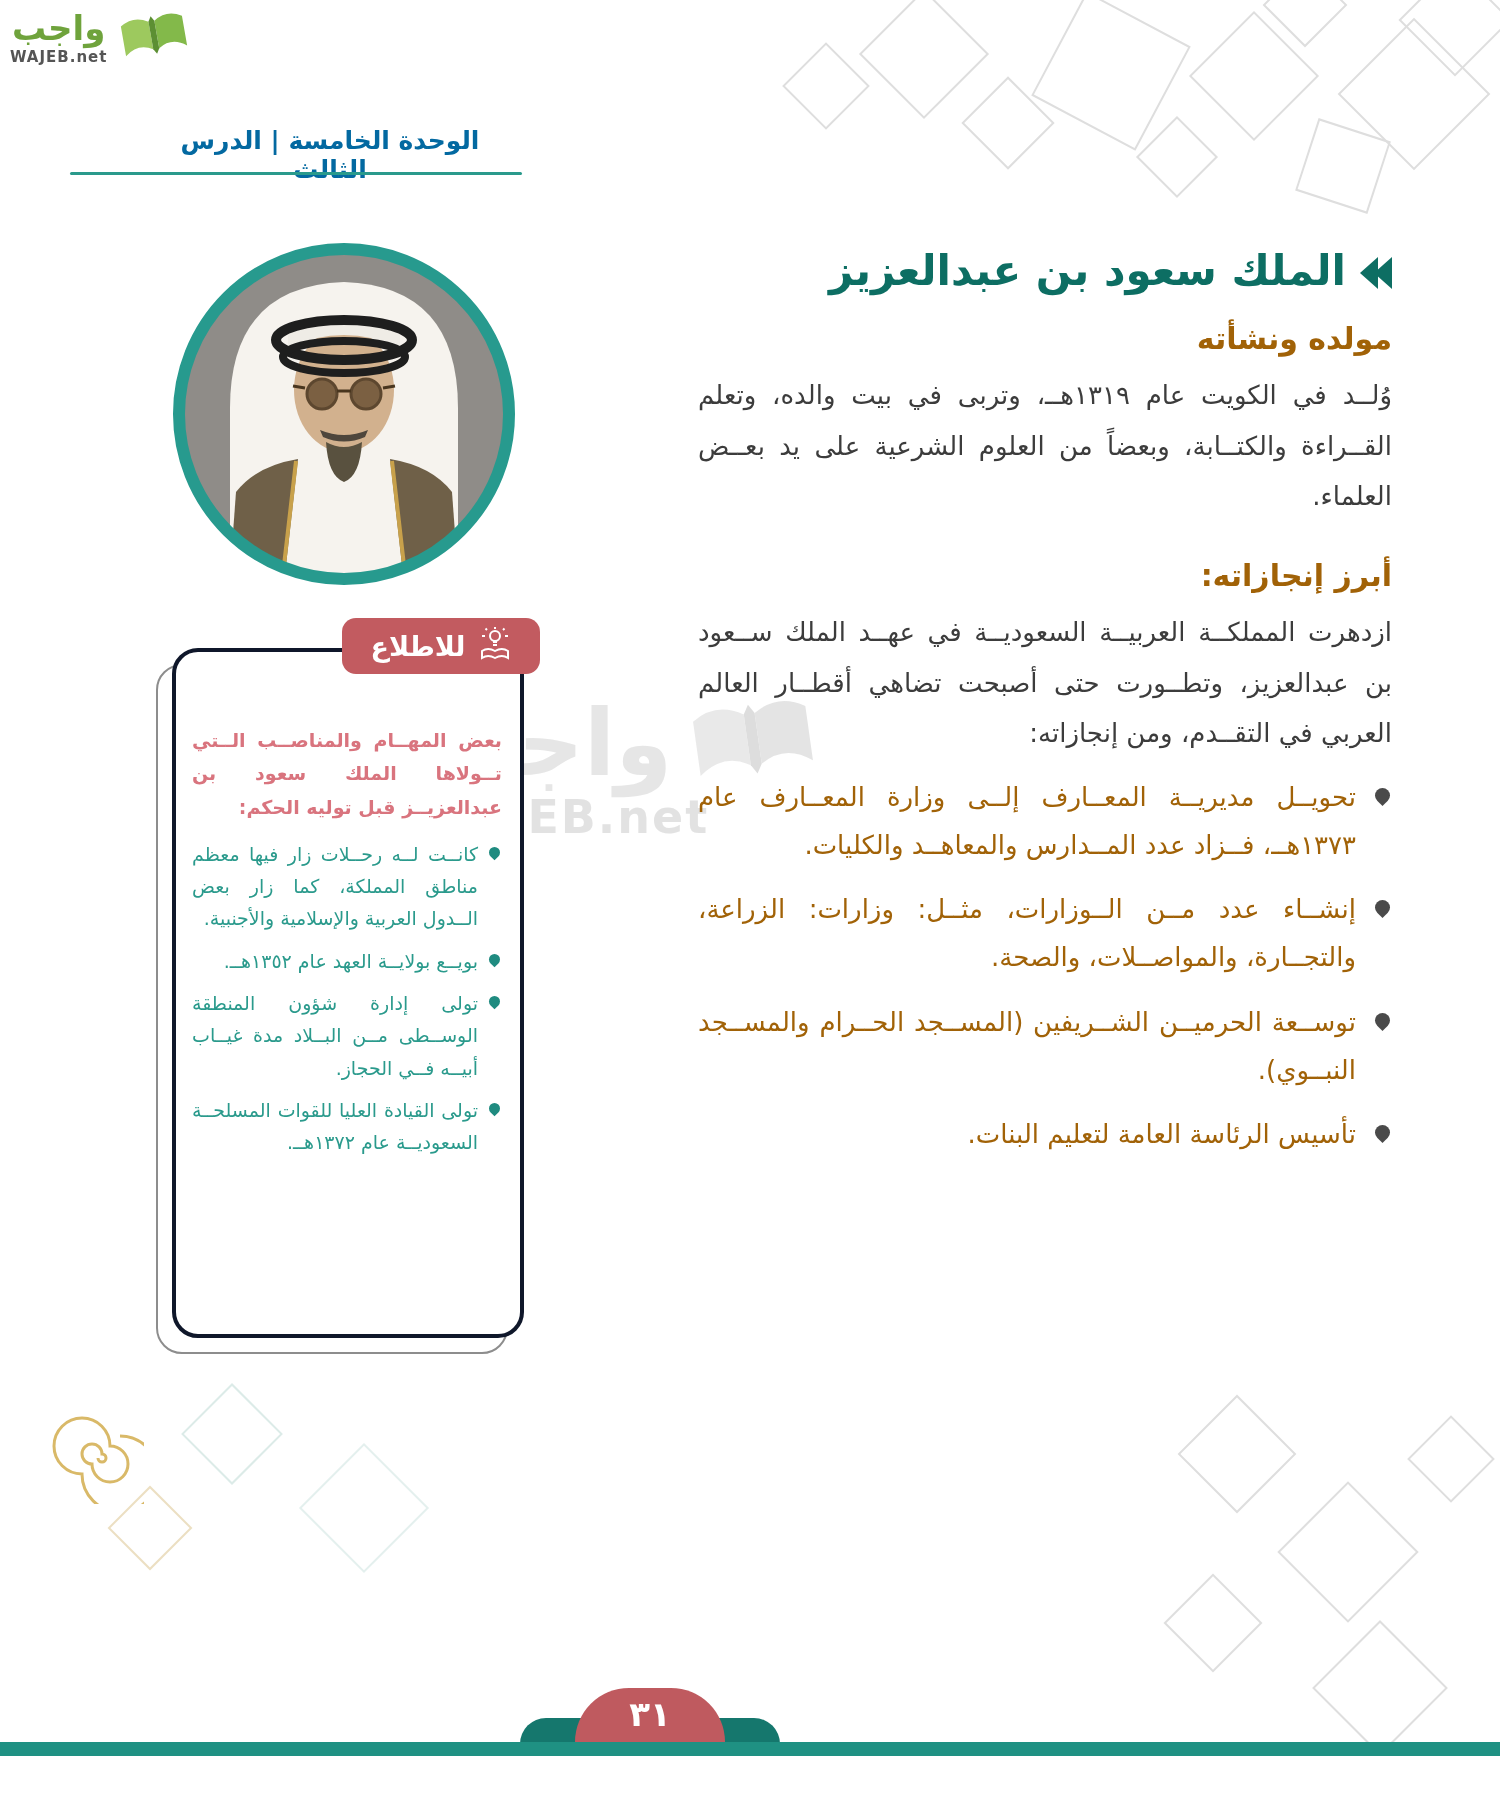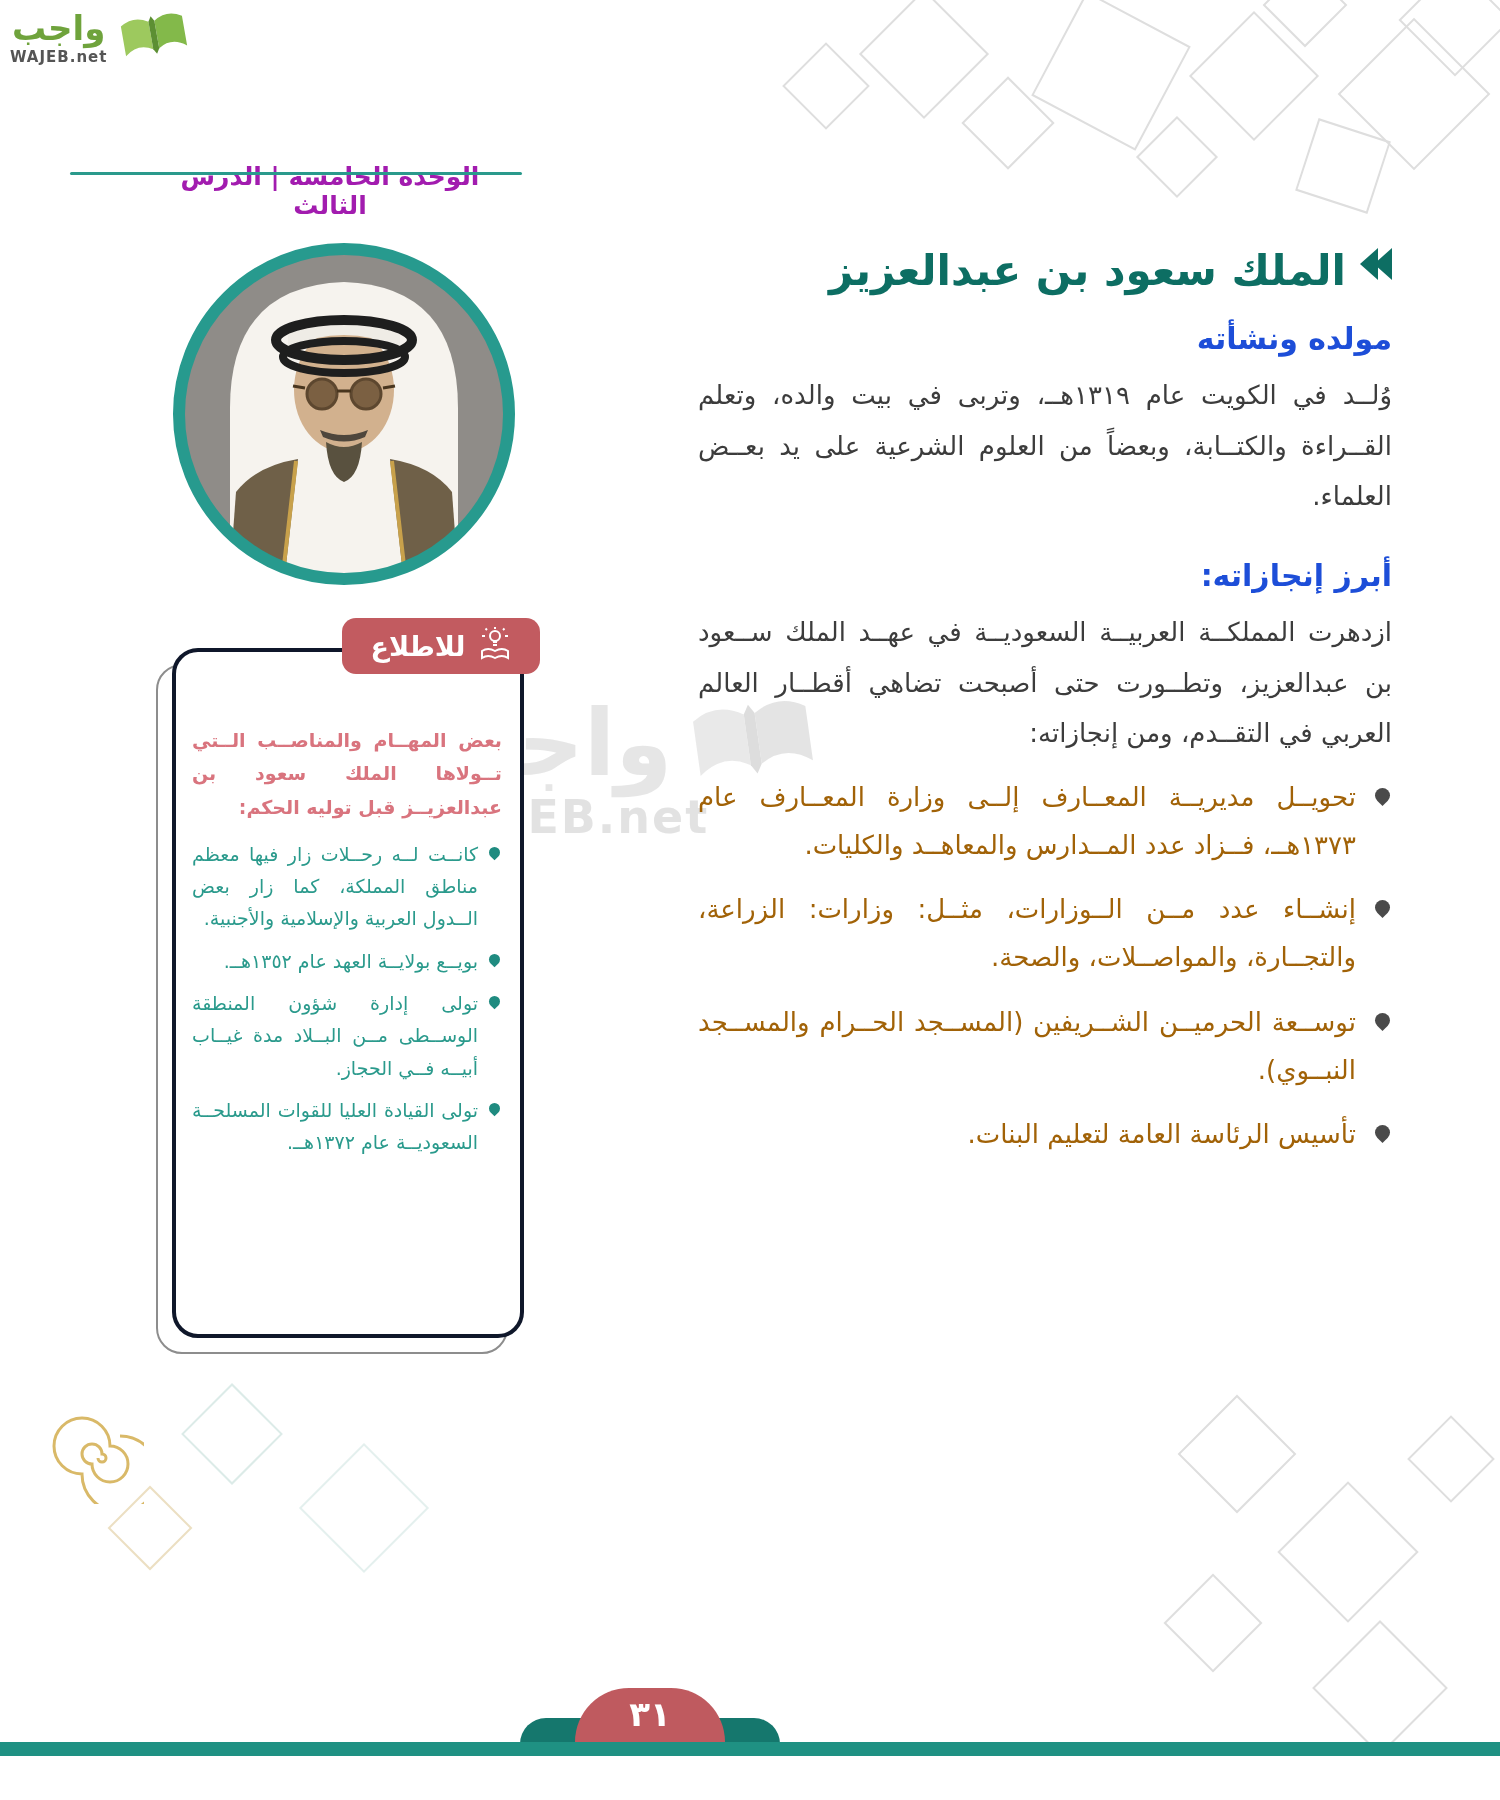--- a/index.html
+++ b/index.html
@@ -11,31 +11,31 @@
   .dm { position:absolute; border:2px solid #dedede; background:transparent; }
 
   
   .logo { position:absolute; left:10px; top:6px; display:flex; align-items:center; gap:6px; z-index:3; direction:ltr; }
   .logo-txt { text-align:center; }
   .logo-title { font-size:34px; font-weight:bold; color:#6fa33c; line-height:1.1; }
   .logo-domain { font-size:15px; font-weight:bold; color:#555; letter-spacing:1px; }
 
   
   .breadcrumb { position:absolute; left:140px; top:126px; width:380px; direction:rtl; text-align:center;
-                color:#a21caf; font-size:25px; font-weight:bold; z-index:3;margin-top:36px; }
+                color:#0369a1; font-size:25px; font-weight:bold; z-index:3; }
   .breadcrumb-rule { position:absolute; left:70px; top:172px; width:452px; height:3px; background:#2a9a8c; border-radius:2px; z-index:3; }
 
   
   .portrait { position:absolute; left:168px; top:238px; width:352px; height:352px; z-index:2; }
 
   
   .main-col { position:absolute; top:246px; right:108px; width:694px; direction:rtl; z-index:2; }
-  .title-row { display:flex; align-items:flex-start; gap:12px; margin-bottom:26px; }
+  .title-row { display:flex; align-items:flex-end; gap:12px; margin-bottom:26px; }
   .main-title { font-size:42px; font-weight:bold; color:#0d6e63; }
-  .sec-heading { font-size:30px; font-weight:bold; color:#1d4ed8; margin:4px 0 14px; }
+  .sec-heading { font-size:30px; font-weight:bold; color:#a16207; margin:4px 0 14px; }
   .para { font-size:26px; line-height:1.95; color:#3c3c3c; text-align:justify; }
   .para.mb { margin-bottom:36px; }
   .achv-list { list-style:none; margin-top:14px; }
   .achv-list li { position:relative; padding-right:36px; margin-bottom:16px; font-size:26px; line-height:1.85; color:#a16207; text-align:justify; }
   .bullet-dark { position:absolute; right:2px; top:15px; width:15px; height:15px; background:#4a4a4a;
                  border-radius:50% 50% 0 50%; transform:rotate(45deg); }
 
   
   .note-outer { position:absolute; left:156px; top:664px; width:352px; height:690px; border:2px solid #8d8d8d; border-radius:26px; z-index:1; }
   .note-main  { position:absolute; left:172px; top:648px; width:352px; height:690px; border:4px solid #0f172a; border-radius:26px;

